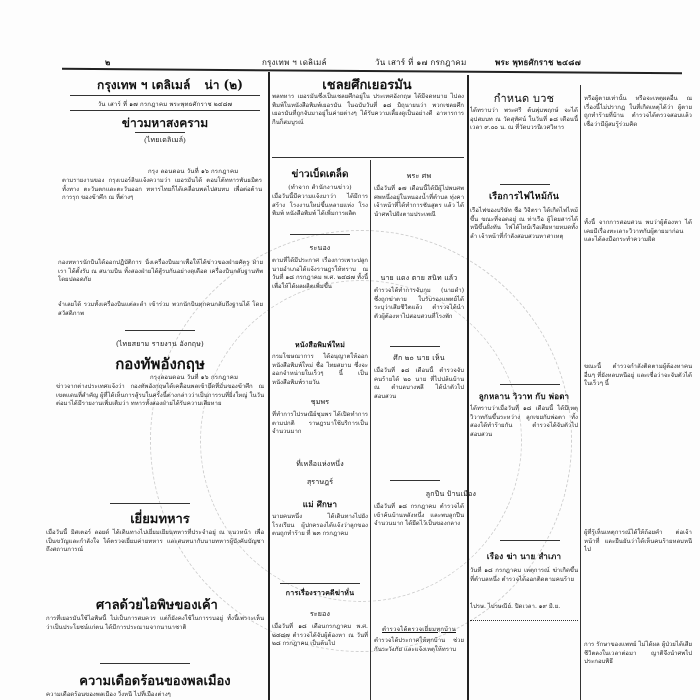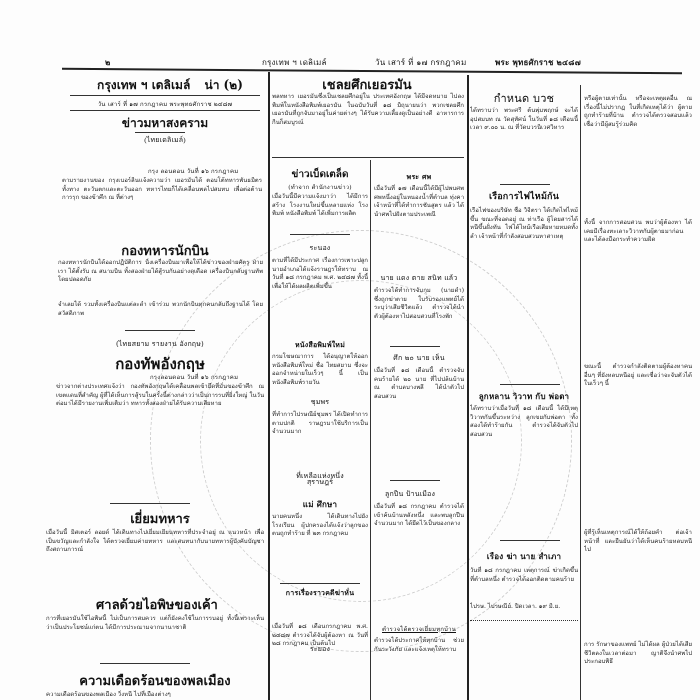--- a/index.html
+++ b/index.html
@@ -42,21 +42,20 @@
   </div>
   <div class="hline thin" style="left:70px;top:95px;width:190px;"></div>
   <div class="abs small center" style="left:70px;top:99px;width:190px;font-size:6px;">วัน เสาร์ ที่ ๑๗ กรกฎาคม พระพุทธศักราช ๒๔๘๗</div>
   <div class="hline thin" style="left:70px;top:110px;width:190px;"></div>
   <div class="abs hd h2" style="left:70px;top:113px;width:190px;">ข่าวมหาสงคราม</div>
   <div class="hline thin" style="left:135px;top:132px;width:50px;"></div>
   <div class="abs small center" style="left:70px;top:136px;width:190px;font-family:Liberation Serif, serif;">(ไทยเดลิเมล์)</div>
   <div class="abs small" style="left:148px;top:166px;font-size:6px;">กรุง ลอนดอน วันที่ ๑๖ กรกฎาคม</div>
   <div class="abs txt" style="left:62px;top:176px;width:200px;height:50px;">ตามรายงานของ กรุงเบอร์ลินแจ้งความว่า เยอรมันได้ ตอบโต้ทหารพันธมิตรทั้งทาง ตะวันตกและตะวันออก ทหารไทยก็ได้เคลื่อนพลไปสมทบ เพื่อต่อต้านการรุก ของข้าศึก ณ ที่ต่างๆ</div>
 
-  <div class="abs hd h2" style="left:70px;top:240px;width:190px;font-size:13px;">กองทหารนักบิน</div>
   <div class="abs txt" style="left:58px;top:258px;width:205px;height:42px;">กองทหารนักบินได้ออกปฏิบัติการ นิ่งเครื่องบินมาเพื่อให้ได้ข่าวของฝ่ายศัตรู ฝ่ายเรา ได้ตั้งรับ ณ สนามบิน ทั้งสองฝ่ายได้สู้รบกันอย่างดุเดือด เครื่องบินกลับฐานทัพโดยปลอดภัย</div>
   <div class="abs txt" style="left:58px;top:300px;width:205px;height:18px;">จำเลยได้ รวมทั้งเครื่องบินแต่ละลำ เข้าร่วม พวกนักบินทุกคนกลับถึงฐานได้ โดยสวัสดิภาพ</div>
   <div class="hline thin" style="left:125px;top:330px;width:70px;"></div>
   <div class="abs small center" style="left:60px;top:340px;width:200px;">(ไทยสยาม รายงาน อังกฤษ)</div>
   <div class="abs hd h2" style="left:60px;top:352px;width:200px;font-size:15px;">กองทัพอังกฤษ</div>
   <div class="abs small" style="left:150px;top:372px;font-size:6px;">กรุงลอนดอน วันที่ ๑๖ กรกฎาคม</div>
   <div class="abs txt" style="left:56px;top:382px;width:208px;height:112px;">ข่าวจากต่างประเทศแจ้งว่า กองทัพอังกฤษได้เคลื่อนพลเข้ายึดที่มั่นของข้าศึก ณ เขตแดนที่สำคัญ ผู้ที่ได้เห็นการสู้รบในครั้งนี้ต่างกล่าวว่าเป็นการรบที่ยิ่งใหญ่ ในวันต่อมาได้มีรายงานเพิ่มเติมว่า ทหารทั้งสองฝ่ายได้รับความเสียหาย</div>
   <div class="hline thin" style="left:110px;top:503px;width:80px;"></div>
   <div class="abs hd h2" style="left:60px;top:508px;width:200px;font-size:13px;">เยี่ยมทหาร</div>
   <div class="abs txt" style="left:46px;top:528px;width:218px;height:66px;">เมื่อวันนี้ มิสเตอร์ ลอยด์ ได้เดินทางไปเยี่ยมเยียนทหารที่ประจำอยู่ ณ แนวหน้า เพื่อเป็นขวัญและกำลังใจ ได้ตรวจเยี่ยมค่ายทหาร และสนทนากับนายทหารผู้บังคับบัญชาถึงสถานการณ์</div>
@@ -74,37 +73,37 @@
   <div class="abs small center" style="left:272px;top:182px;width:96px;font-size:6px;">(ทำจาก สำนักงานข่าว)</div>
   <div class="abs txt" style="left:272px;top:192px;width:96px;height:36px;">เมื่อวันนี้มีความแจ้งมาว่า ได้มีการสร้าง โรงงานใหม่ขึ้นหลายแห่ง โรงพิมพ์ หนังสือพิมพ์ ได้เพิ่มการผลิต</div>
   <div class="hline thin" style="left:290px;top:234px;width:60px;"></div>
   <div class="abs small center" style="left:272px;top:244px;width:96px;">ระนอง</div>
   <div class="abs txt" style="left:272px;top:256px;width:96px;height:58px;">ตามที่ได้มีประกาศ เรื่องการเพาะปลูก นายอำเภอได้แจ้งราษฎรให้ทราบ ณ วันที่ ๑๘ กรกฎาคม พ.ศ. ๒๔๘๗ ทั้งนี้ เพื่อให้ได้ผลผลิตเพิ่มขึ้น</div>
   <div class="abs small center hd" style="left:272px;top:340px;width:96px;">หนังสือพิมพ์ใหม่</div>
   <div class="abs txt" style="left:272px;top:352px;width:96px;height:40px;">กรมโฆษณาการ ได้อนุญาตให้ออกหนังสือพิมพ์ใหม่ ชื่อ ไทยสยาม ซึ่งจะออกจำหน่ายในเร็วๆ นี้ เป็นหนังสือพิมพ์รายวัน</div>
   <div class="abs small center" style="left:272px;top:398px;width:96px;">ชุมพร</div>
   <div class="abs txt" style="left:272px;top:410px;width:96px;height:42px;">ที่ทำการไปรษณีย์ชุมพร ได้เปิดทำการตามปกติ ราษฎรมาใช้บริการเป็นจำนวนมาก</div>
   <div class="abs small center" style="left:272px;top:478px;width:96px;">สุราษฎร์</div>
-  <div class="abs small center" style="left:272px;top:472px;width:96px;">ที่เหลือแห่งหนึ่ง</div>
+  <div class="abs small center" style="left:272px;top:460px;width:96px;">ที่เหลือแห่งหนึ่ง</div>
   <div class="abs small center hd" style="left:272px;top:500px;width:96px;font-size:8px;">แม่ ศึกษา</div>
   <div class="abs txt" style="left:272px;top:512px;width:96px;height:56px;">นายคนหนึ่ง ได้เดินทางไปยัง โรงเรียน ผู้ปกครองได้แจ้งว่าลูกของตนถูกทำร้าย ที่ ๒๓ กรกฎาคม</div>
   <div class="hline thin" style="left:280px;top:583px;width:80px;"></div>
   <div class="abs small center hd" style="left:272px;top:588px;width:96px;font-size:7px;">การเรื่องราวคดีฆ่าหั่น</div>
-  <div class="abs small center" style="left:272px;top:645px;width:96px;">ระยอง</div>
+  <div class="abs small center" style="left:272px;top:610px;width:96px;">ระยอง</div>
   <div class="abs txt" style="left:272px;top:622px;width:96px;height:78px;">เมื่อวันที่ ๑๘ เดือนกรกฎาคม พ.ศ. ๒๔๘๗ ตำรวจได้จับผู้ต้องหา ณ วันที่ ๒๘ กรกฎาคม เป็นต้นไป</div>
 
-  <div class="abs small center" style="left:374px;top:172px;width:90px;font-weight:bold;">พระ ศพ</div>
+  <div class="abs small center" style="left:374px;top:172px;width:90px;">พระ ศพ</div>
   <div class="abs txt" style="left:374px;top:184px;width:90px;height:72px;">เมื่อวันที่ ๑๗ เดือนนี้ได้มีผู้ไปพบศพ ศพหนึ่งอยู่ในหนองน้ำที่ตำบล ทุ่งคา เจ้าหน้าที่ได้ทำการชันสูตร แล้ว ได้นำศพไปฝังตามประเพณี</div>
   <div class="abs small center" style="left:374px;top:274px;width:90px;">นาย แดง ตาย สนิท แล้ว</div>
   <div class="abs txt" style="left:374px;top:286px;width:90px;height:50px;">ตำรวจได้ทำการจับกุม (นายดำ) ซึ่งถูกฆ่าตาย ใบรับรองแพทย์ได้ระบุว่าเสียชีวิตแล้ว ตำรวจได้นำตัวผู้ต้องหาไปสอบสวนที่โรงพัก</div>
   <div class="hline thin" style="left:390px;top:346px;width:50px;"></div>
   <div class="abs small center" style="left:374px;top:354px;width:90px;">ศึก ๒๐ นาย เห็น</div>
   <div class="abs txt" style="left:374px;top:366px;width:90px;height:100px;">เมื่อวันที่ ๑๘ เดือนนี้ ตำรวจจับคนร้ายได้ ๒๐ นาย ที่ไปปล้นบ้าน ณ ตำบลบางพลี ได้นำตัวไปสอบสวน</div>
   <div class="hline thin" style="left:390px;top:480px;width:50px;"></div>
-  <div class="abs small center" style="left:365px;top:490px;width:90px;">ลูกปืน ป้านเมือง</div>
+  <div class="abs small center" style="left:386px;top:490px;width:90px;text-align:right;">ลูกปืน ป้านเมือง</div>
   <div class="abs txt" style="left:374px;top:502px;width:90px;height:106px;">เมื่อวันที่ ๑๘ กรกฎาคม ตำรวจได้เข้าค้นบ้านหลังหนึ่ง และพบลูกปืนจำนวนมาก ได้ยึดไว้เป็นของกลาง</div>
   <div class="abs small center" style="left:374px;top:624px;width:90px;font-size:6px;text-decoration:underline;">ตำรวจได้ตรวจเยี่ยมทุกบ้าน</div>
   <div class="abs txt" style="left:374px;top:636px;width:90px;height:64px;">ตำรวจได้ประกาศให้ทุกบ้าน ช่วยกันระวังภัย และแจ้งเหตุให้ทราบ</div>
 
   <div class="abs small center" style="left:470px;top:94px;width:108px;font-size:11px;text-align:center;">กำหนด บวช</div>
   <div class="abs txt" style="left:470px;top:106px;width:108px;height:72px;">ได้ทราบว่า พระศรี ต้นพุ่มพฤกษ์ จะได้อุปสมบท ณ วัดสุทัศน์ ในวันที่ ๑๘ เดือนนี้ เวลา ๙.๐๐ น. ณ ที่วัดบวรนิเวศวิหาร</div>
   <div class="hline thin" style="left:500px;top:184px;width:50px;"></div>
   <div class="abs small center hd" style="left:470px;top:192px;width:108px;font-size:9px;">เรือการไฟไหม้กัน</div>
   <div class="abs txt" style="left:470px;top:206px;width:108px;height:166px;">เรือไฟของบริษัท ชื่อ วิจิตรา ได้เกิดไฟไหม้ขึ้น ขณะที่จอดอยู่ ณ ท่าเรือ ผู้โดยสารได้หนีขึ้นฝั่งทัน ไฟได้ไหม้เรือเสียหายหมดทั้งลำ เจ้าหน้าที่กำลังสอบสวนหาสาเหตุ</div>
   <div class="hline thin" style="left:500px;top:384px;width:60px;"></div>

